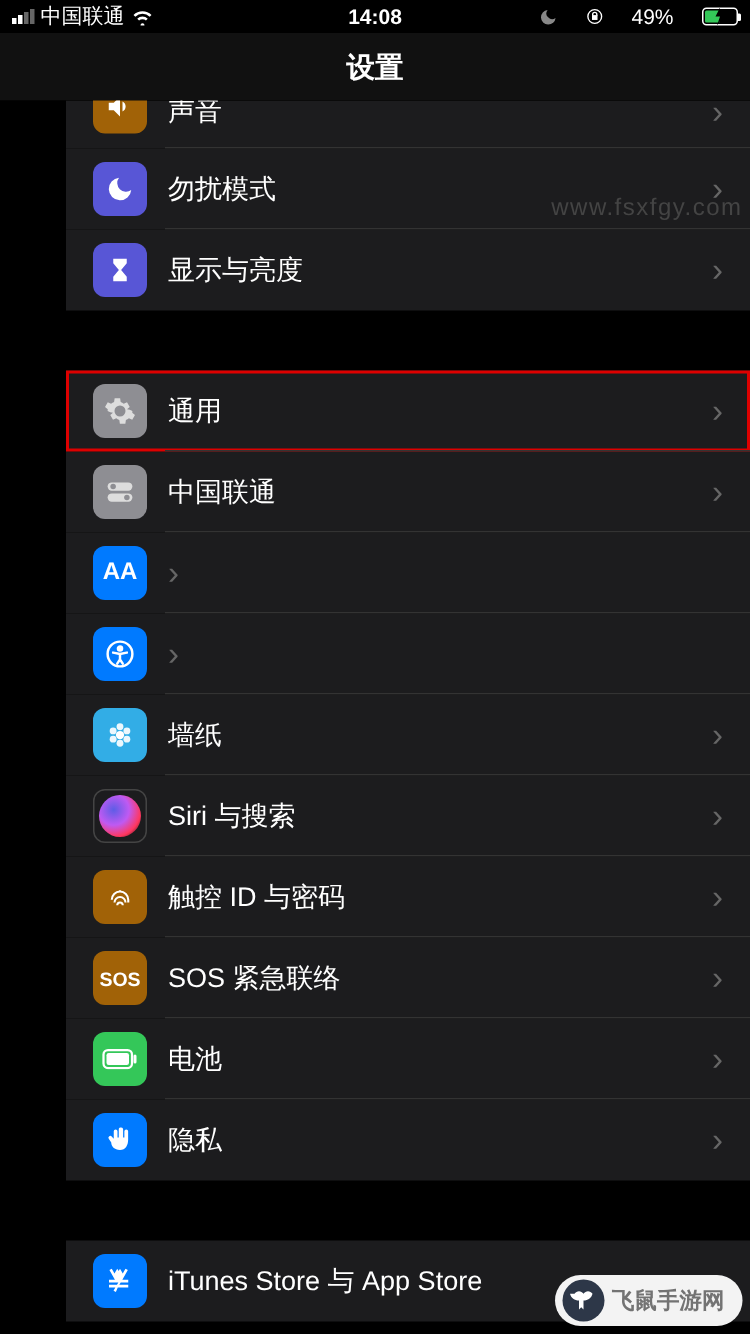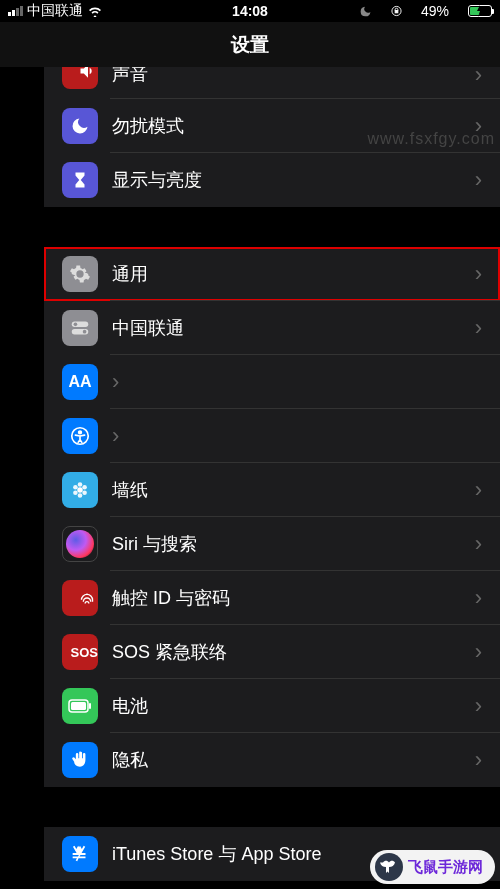--- a/index.html
+++ b/index.html
@@ -160,21 +160,21 @@
     .cut-row .icon-box {
       margin-top: -14px;
     }
     .cut-row .label {
       margin-top: -5px;
     }
     .cut-row .chevron {
       margin-top: -5px;
     }
     
-    .bg-red { background: #b91c1c; justify-content: flex-end; }
+    .bg-red { background: #a16207; }
     .bg-purple { background: #5856d6; }
     .bg-gray { background: #8e8e93; }
     .bg-blue { background: #007aff; }
     .bg-cyan { background: #32ade6; }
     .bg-green { background: #34c759; }
     .bg-darkgray { background: #636366; }
     
     .watermark {
       position: absolute;
       bottom: 5px;
@@ -192,21 +192,21 @@
       height: 28px;
       background: #2d3748;
       border-radius: 50%;
       display: flex;
       align-items: center;
       justify-content: center;
       color: #fff;
       font-size: 16px;
     }
     .watermark-text {
-      color: #6d28d9;
+      color: #737373;
       font-size: 15px;
       font-weight: 700;
     }
     .watermark-sub {
       position: absolute;
       top: 130px;
       right: 5px;
       font-size: 16px;
       color: #444;
       letter-spacing: 1px;

